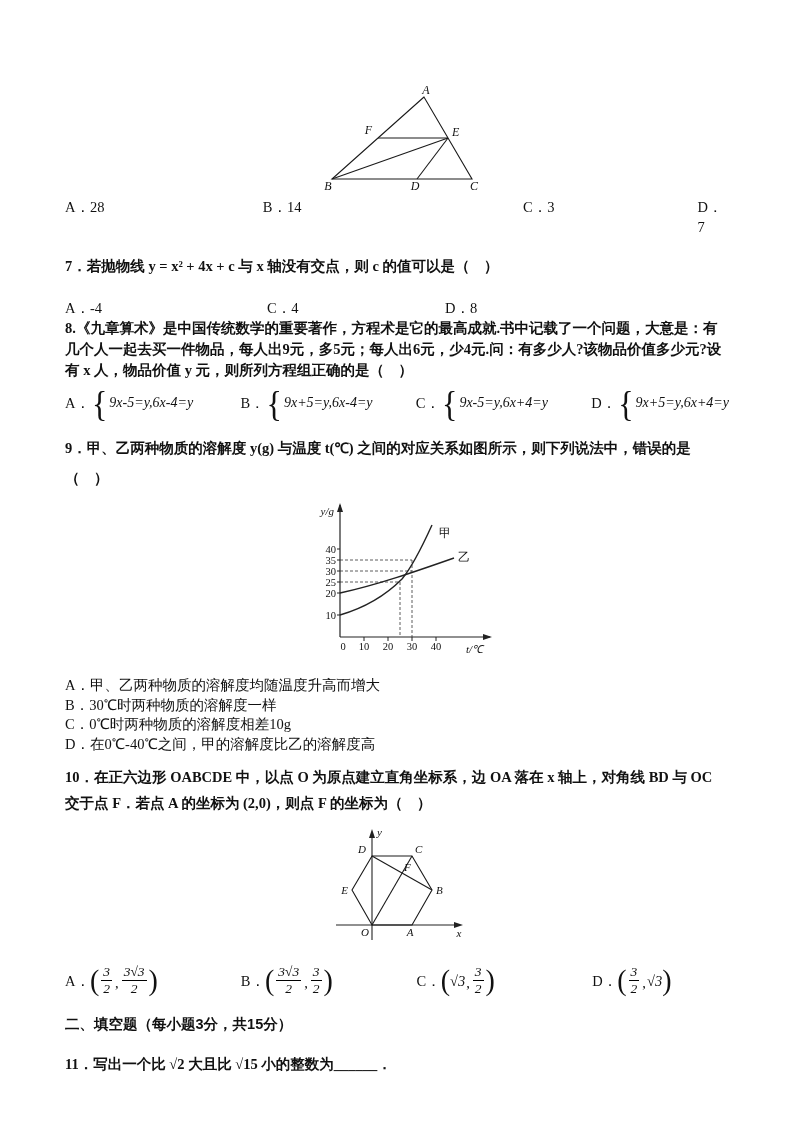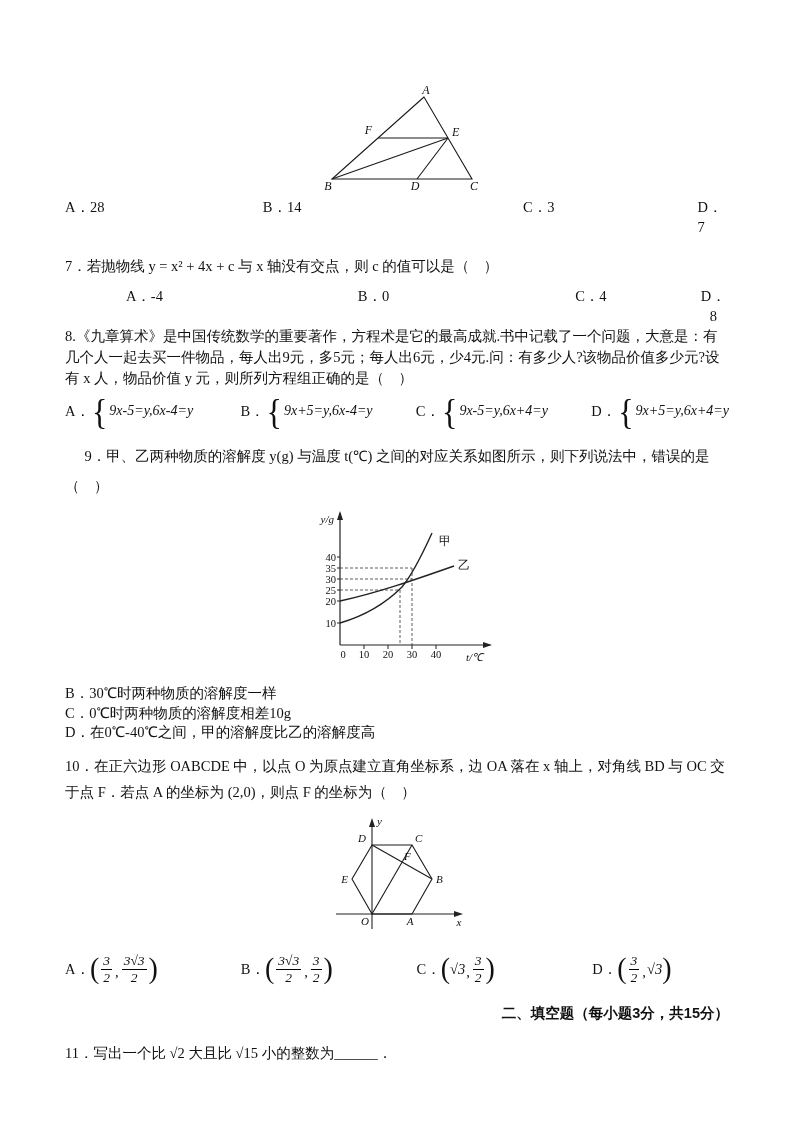--- a/index.html
+++ b/index.html
@@ -7,21 +7,21 @@
     position:relative;
     width:794px;height:1123px;
     box-sizing:border-box;
     padding:0 65px;
     background:#fff;
     color:#111;
     font-family:"Liberation Serif", serif;
     font-size:14.5px;
     overflow:hidden;
   }
-  .qtext{margin:0;line-height:21px;white-space:pre-wrap;}
+  .qtext{margin:0;line-height:21px;white-space:pre-wrap;font-weight:bold;}
   .fig{display:block;margin:0 auto;}
   .fig text{font-family:"Liberation Serif", serif;}
   .geo-label{font-style:italic;font-size:12px;fill:#111;}
   .tick-label{font-size:10.5px;fill:#111;}
   .axis-label{font-size:11px;font-style:italic;fill:#111;}
   .series-label{font-size:12px;fill:#111;}
 
   .optrow{display:flex;align-items:flex-start;line-height:20px;gap:39px;}
   .optrow .o1{width:163px;}
   .optrow .o2{width:227px;}
@@ -34,21 +34,21 @@
 
   .coord-option{display:inline-flex;align-items:center;width:140px;}
   .paren{font-size:28px;font-weight:300;line-height:1;transform:scaleY(1.05);display:inline-block;}
   .frac{display:inline-flex;flex-direction:column;align-items:center;line-height:1.2;font-size:13.5px;margin:0 2px;font-style:italic;}
   .frac .fnum{border-bottom:1px solid #000;padding:0 2px;}
   .frac .fden{padding:0 2px;}
   .coord-comma{margin:0 1px;align-self:flex-end;padding-bottom:4px;}
   .radical{font-style:italic;}
 
   .voptlist p{margin:0;line-height:19.5px;}
-  .section-head{margin:0;font-family:"Liberation Sans", sans-serif;font-weight:700;font-size:14.5px;line-height:20px;text-align:right;}
+  .section-head{margin:0;font-family:"Liberation Sans", sans-serif;font-weight:700;font-size:14.5px;line-height:20px;}
 </style>
 </head>
 <body>
 
 <div class="page">
 
   <svg class="fig" width="190" height="105" viewBox="0 0 190 105" style="margin-top:85px;">
     <g stroke="#1a1a1a" stroke-width="1.1" fill="none">
       <polygon points="122,12 30,94 170,94"></polygon>
       <line x1="76" y1="53" x2="146" y2="53"></line>
@@ -64,23 +64,22 @@
   </svg>
 
   <div class="optrow" style="margin-top:7px;">
     <span class="o1">A．28</span>
     <span class="o2">B．14</span>
     <span class="o3">C．3</span>
     <span>D．7</span>
   </div>
 
   <p class="qtext" style="margin-top:19px;">7．若抛物线 y = x² + 4x + c 与 x 轴没有交点，则 c 的值可以是（　）</p>
-  <div class="optrow" style="margin-top:9px;text-align:center;">
+  <div class="optrow" style="margin-top:21px;">
     <span class="o1">A．-4</span>
-    <span class="o2">B．0</span>
     <span class="o3">C．4</span>
     <span>D．8</span>
   </div>
 
   <p class="qtext" style="">8.《九章算术》是中国传统数学的重要著作，方程术是它的最高成就.书中记载了一个问题，大意是：有几个人一起去买一件物品，每人出9元，多5元；每人出6元，少4元.问：有多少人?该物品价值多少元?设有 x 人，物品价值 y 元，则所列方程组正确的是（　）</p>
   <div class="optrow" style="margin-top:6px;">
     <div class="sys-option">
       <span class="opt-label">A．</span>
       <span class="sys-brace">{</span>
       <span class="eq-stack">
@@ -107,21 +106,21 @@
     <div class="sys-option">
       <span class="opt-label">D．</span>
       <span class="sys-brace">{</span>
       <span class="eq-stack">
         <span>9x+5=y,</span>
         <span>6x+4=y</span>
       </span>
     </div>
   </div>
 
-  <p class="qtext" style="margin-top:17px;line-height:24px;text-align:center;">9．甲、乙两种物质的溶解度 y(g) 与温度 t(℃) 之间的对应关系如图所示，则下列说法中，错误的是</p>
+  <p class="qtext" style="margin-top:17px;line-height:24px;">9．甲、乙两种物质的溶解度 y(g) 与温度 t(℃) 之间的对应关系如图所示，则下列说法中，错误的是</p>
   <p class="qtext" style="margin-top:8px;">（　）</p>
 
   <svg class="fig" width="210" height="168" viewBox="0 0 210 168" style="margin-top:6px;">
 
     <line x1="48" y1="10" x2="48" y2="142" stroke="#222" stroke-width="1.2"></line>
     <line x1="48" y1="142" x2="198" y2="142" stroke="#222" stroke-width="1.2"></line>
     <polygon points="45,17 48,8 51,17" fill="#222"></polygon>
     <polygon points="191,139 200,142 191,145" fill="#222"></polygon>
 
     <g stroke="#333" stroke-width="0.8" stroke-dasharray="3,2">
@@ -164,20 +163,21 @@
     <text class="tick-label" x="120" y="155" text-anchor="middle">30</text>
     <text class="tick-label" x="144" y="155" text-anchor="middle">40</text>
 
     <text class="axis-label" x="42" y="20" text-anchor="end">y/g</text>
     <text class="axis-label" x="174" y="158" text-anchor="start">t/℃</text>
     <text class="series-label" x="147" y="42">甲</text>
     <text class="series-label" x="166" y="66">乙</text>
   </svg>
 
   <div class="voptlist" style="margin-top:13px;">
+    <p>A．甲、乙两种物质的溶解度均随温度升高而增大</p>
     <p>B．30℃时两种物质的溶解度一样</p>
     <p>C．0℃时两种物质的溶解度相差10g</p>
     <p>D．在0℃-40℃之间，甲的溶解度比乙的溶解度高</p>
   </div>
 
   <p class="qtext" style="margin-top:10px;line-height:26px;">10．在正六边形 OABCDE 中，以点 O 为原点建立直角坐标系，边 OA 落在 x 轴上，对角线 BD 与 OC 交于点 F．若点 A 的坐标为 (2,0)，则点 F 的坐标为（　）</p>
 
   <svg class="fig" width="150" height="128" viewBox="0 0 150 128" style="margin-top:4px;">
     <line x1="14" y1="105" x2="138" y2="105" stroke="#222" stroke-width="1.1"></line>
     <line x1="50" y1="120" x2="50" y2="12" stroke="#222" stroke-width="1.1"></line>

